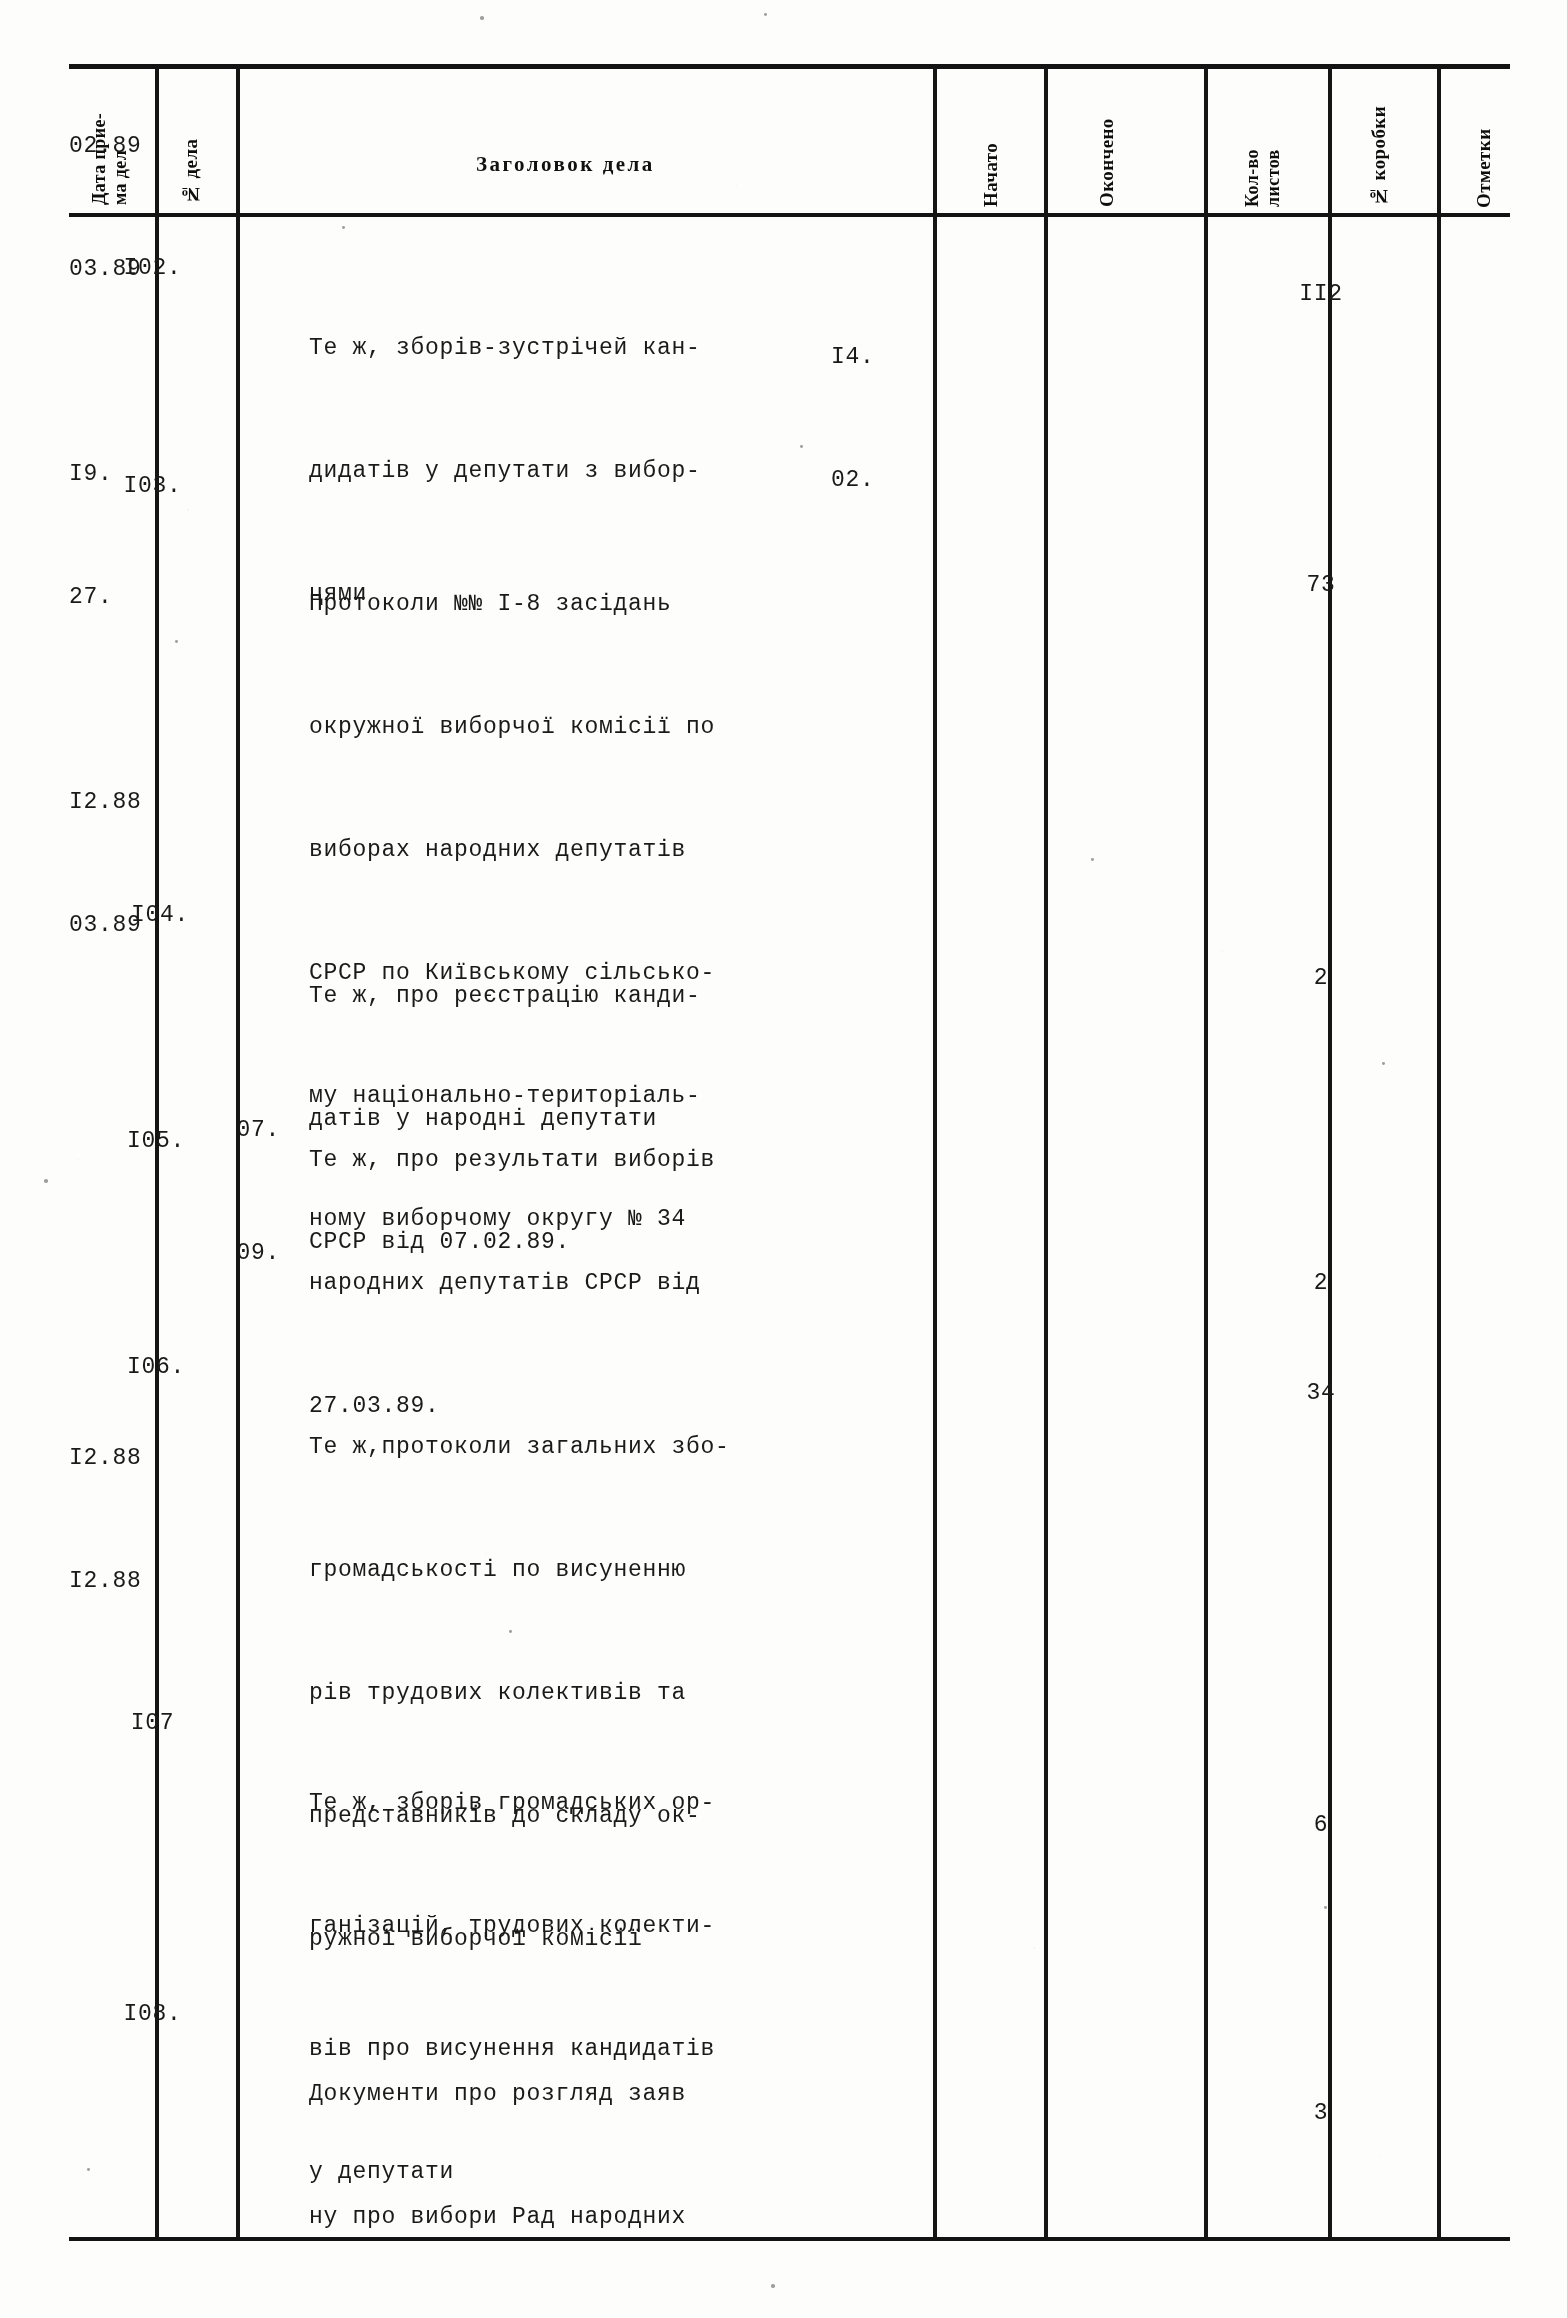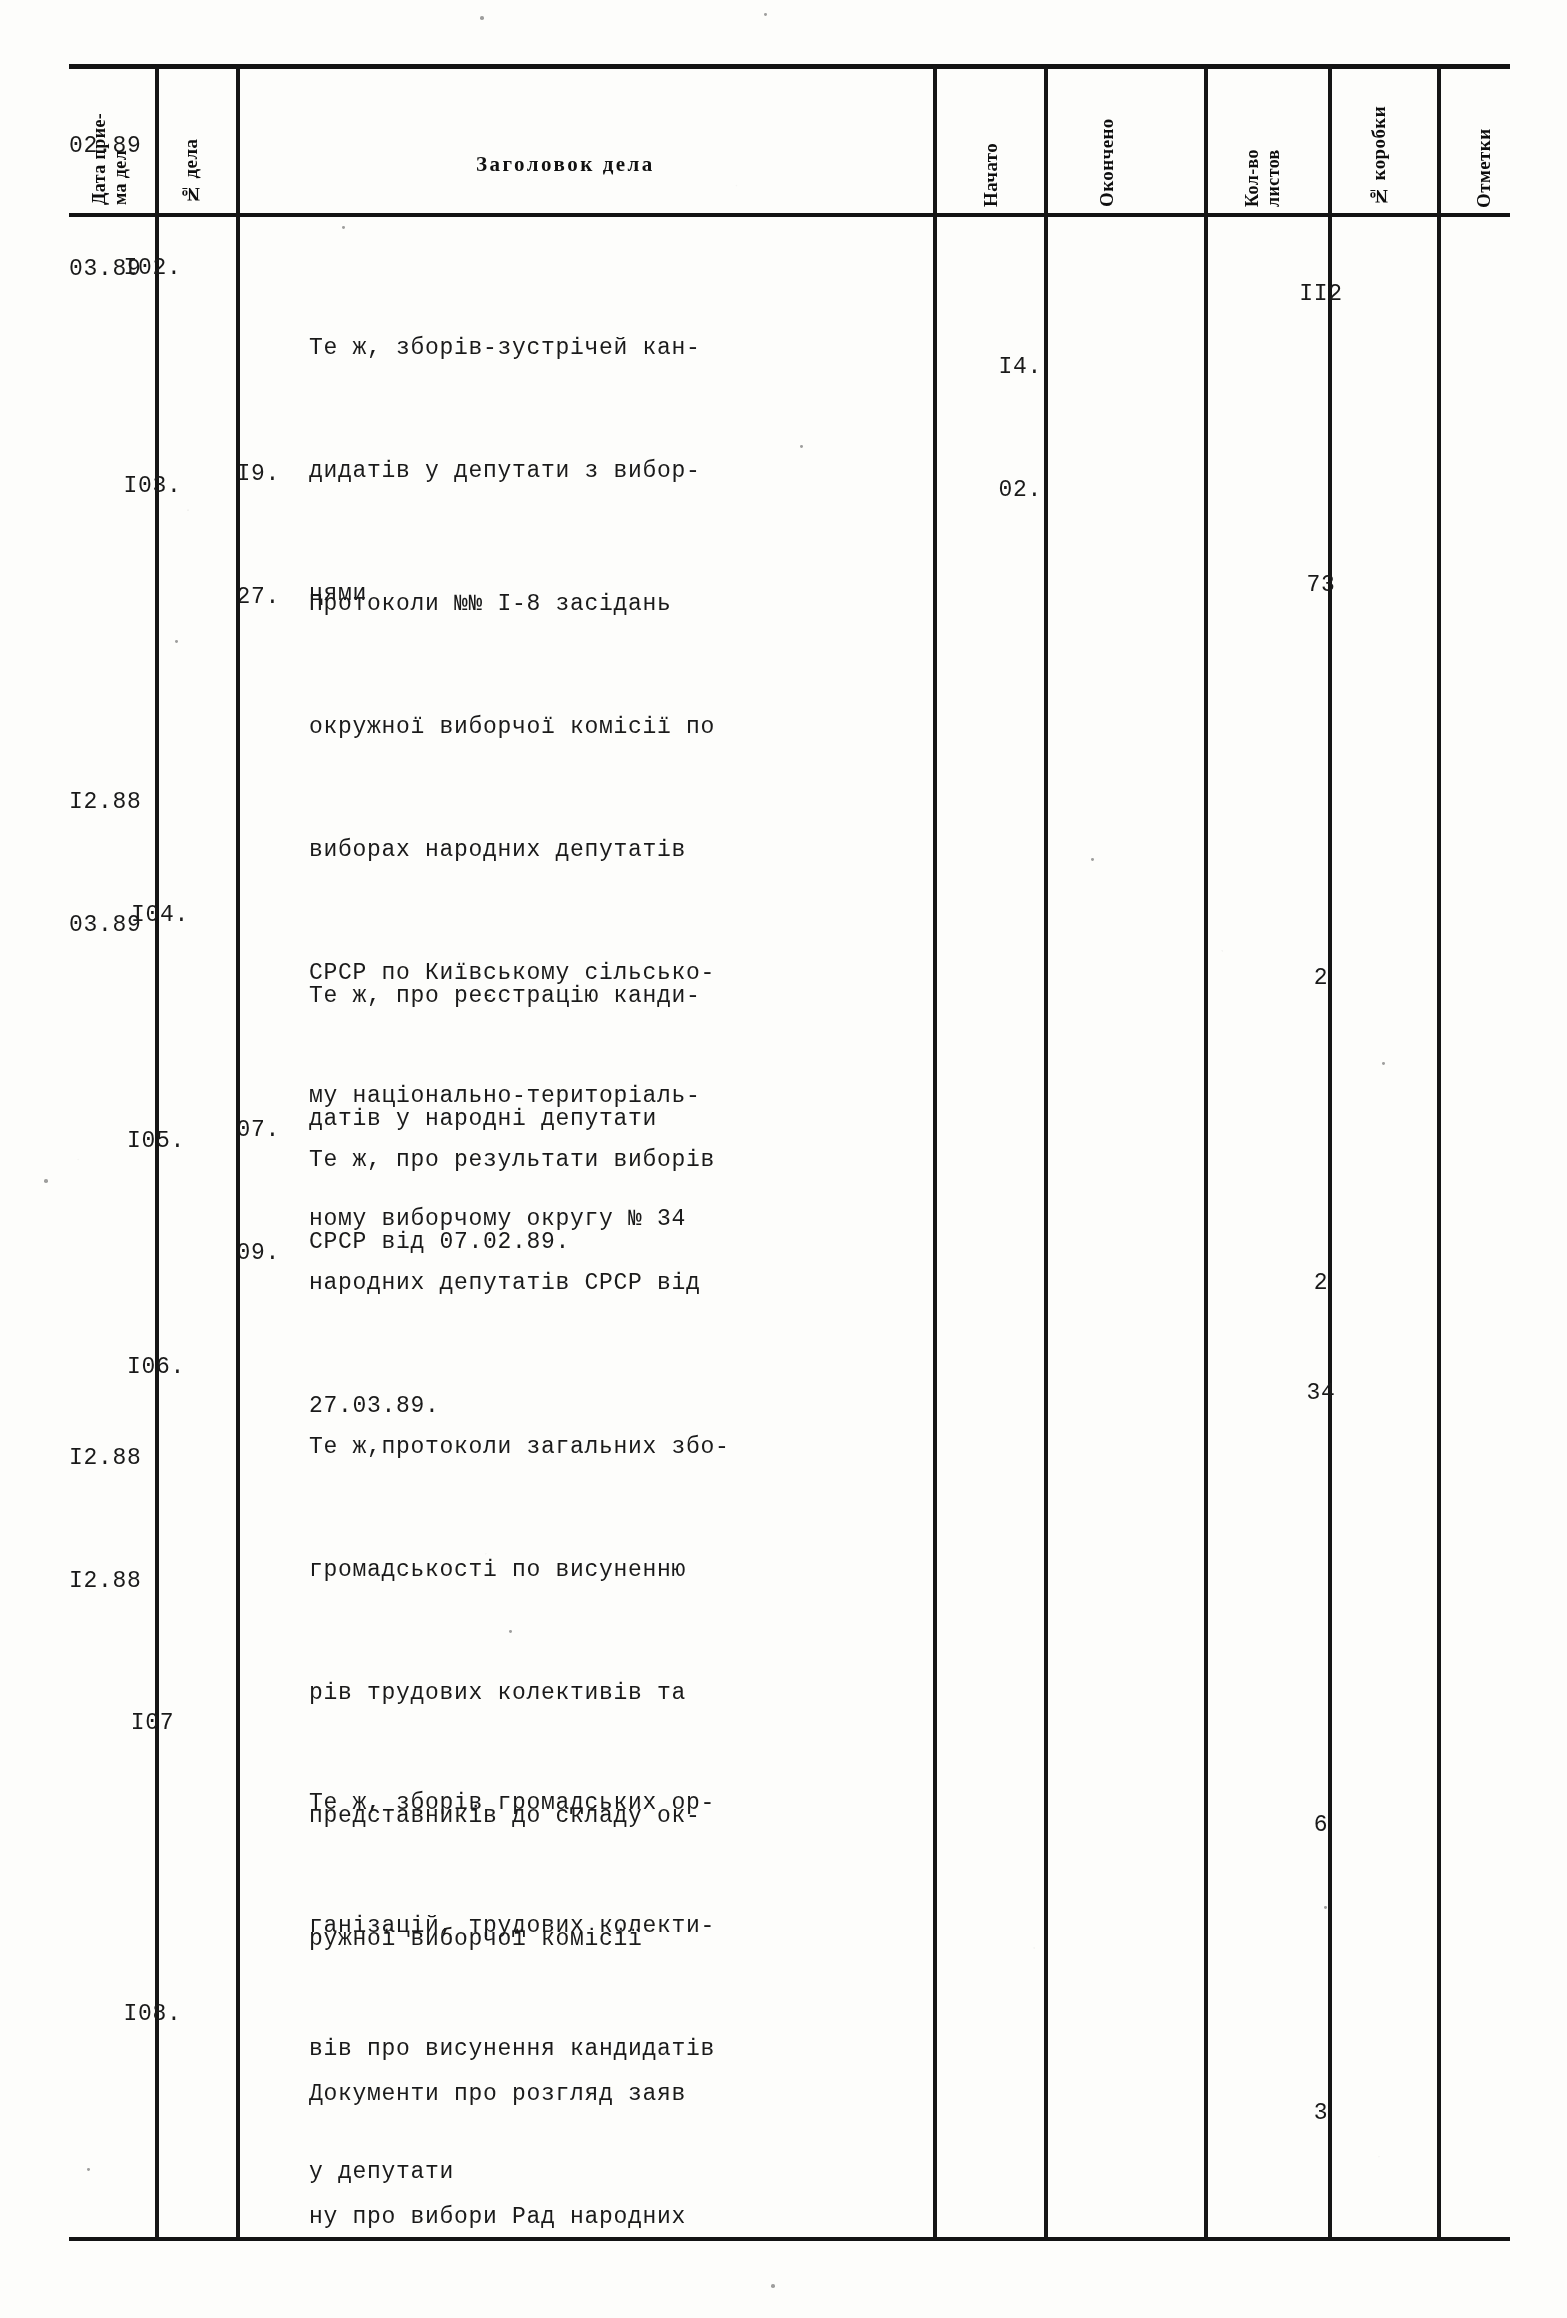--- a/index.html
+++ b/index.html
@@ -173,40 +173,40 @@
 
       <div class="vhead" style="left:1404px; top:48px; height:116px;">Отметки</div>
     </div>
 
     <div class="tw-num cell-idx" style="left:14.6px; top:211px;">I02.</div>
     <div class="tw col-title" style="top:202px;">
       <div>Те ж, зборів-зустрічей кан-</div>
       <div>дидатів у депутати з вибор-</div>
       <div>цями</div>
     </div>
-    <div class="tw-num cell-date" style="left:762px; top:221px; text-align:right; width:211px; padding-right:2.9px;">
+    <div class="tw-num cell-date" style="left:762px; top:211px; text-align:left; width:211px; padding-right:2.9px;">
       <div>I4.</div>
       <div>02.</div>
     </div>
     <div class="tw-num" style="left:982px; top:211px; width:153px; text-align:left; line-height:41px;">
       <div>02.89</div>
       <div>03.89</div>
     </div>
     <div class="tw-num cell-sheets" style="left:1179px; top:211px;">II2</div>
 
     <div class="tw-num cell-idx" style="left:14.6px; top:429px;">I03.</div>
     <div class="tw col-title" style="top:458px;">
       <div>Протоколи №№ I-8 засідань</div>
       <div>окружної виборчої комісії по</div>
       <div>виборах народних депутатів</div>
       <div>СРСР по Київському сільсько-</div>
       <div>му національно-територіаль-</div>
       <div>ному виборчому округу № 34</div>
     </div>
-    <div class="tw-num" style="left:762px; top:502px; width:211px; text-align:right; padding-right:2.9px; line-height:41px;">
+    <div class="tw-num" style="left:762px; top:502px; width:211px; padding-right:2.9px; line-height:41px;">
       <div>I9.</div>
       <div>27.</div>
     </div>
     <div class="tw-num" style="left:982px; top:502px; width:153px; text-align:left; line-height:41px;">
       <div>I2.88</div>
       <div>03.89</div>
     </div>
     <div class="tw-num cell-sheets" style="left:1179px; top:502px;">73</div>
 
     <div class="tw-num cell-idx" style="left:22px; top:858px;">I04.</div>

